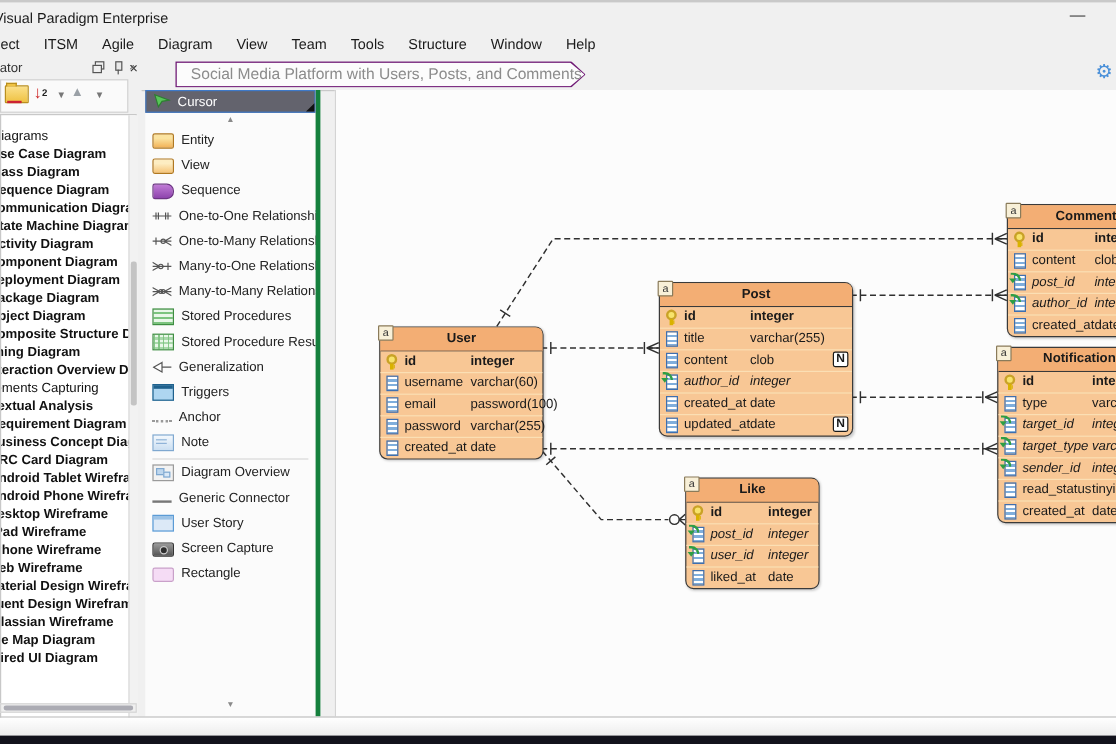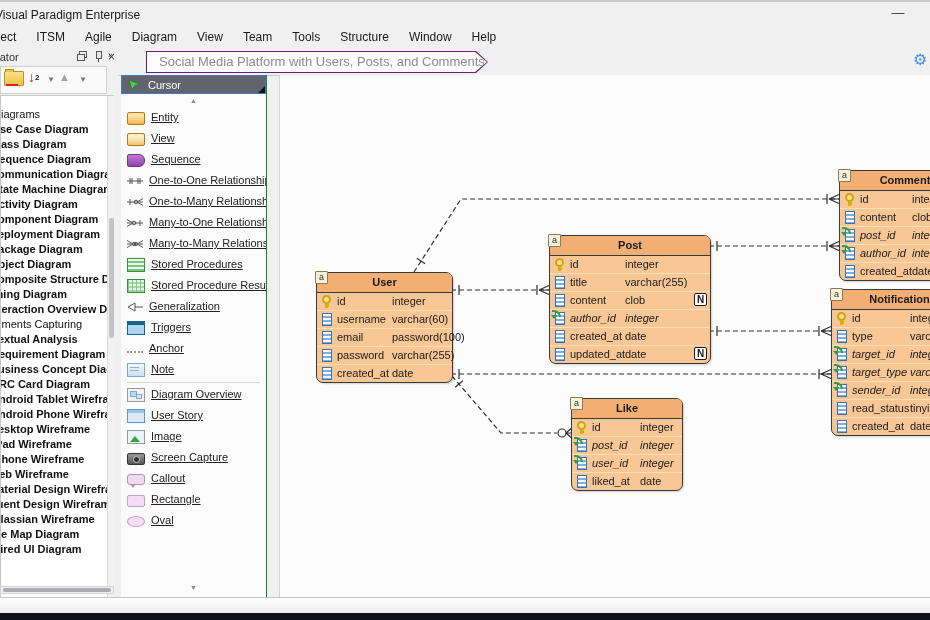--- a/index.html
+++ b/index.html
@@ -52,27 +52,27 @@
   #nav-overflow{position:absolute;left:108px;top:2px;font-size:9px;color:#555;}
   #nav-list{position:absolute;left:0;top:47px;width:114px;height:538px;background:#FFF;border:1px solid #C8C8C8;box-sizing:border-box;overflow:hidden;padding-top:11px;}
   .nitem{height:15px;line-height:15px;font-size:11px;font-weight:bold;color:#111;white-space:nowrap;}
   .nitem.plain{font-weight:normal;}
   #nav-vscroll{position:absolute;left:107px;top:48px;width:7px;height:536px;background:#F2F2F2;border-left:1px solid #DADADA;}
   #nav-vthumb{position:absolute;left:1px;top:122px;width:5px;height:120px;background:#C4C4C4;border-radius:2px;}
   #nav-hscroll{position:absolute;left:0;top:538px;width:114px;height:8px;background:#EFEFEF;border:1px solid #D5D5D5;box-sizing:border-box;}
   #nav-hthumb{position:absolute;left:2px;top:1px;width:108px;height:4px;background:#ABABB3;border-radius:2px;}
 
   
-  #toolbox{left:121px;top:75px;width:146px;height:522px;background:#FBFBFB;border-right:1px solid #15803d;box-sizing:border-box;overflow:hidden;}
+  #toolbox{left:121px;top:75px;width:146px;height:522px;background:#FBFBFB;border-right:4px solid #15803d;box-sizing:border-box;overflow:hidden;}
   #cursor-row{height:19px;background:#63636D;color:#FFF;font-size:11px;line-height:19px;position:relative;border:1px solid #3E79C8;box-sizing:border-box;}
   #cursor-row svg{vertical-align:-2px;margin:0 6px 0 6px;}
   #cursor-row::after{content:"";position:absolute;right:0;bottom:0;border-left:7px solid transparent;border-bottom:7px solid #111;}
   .scrollarrow{height:13px;text-align:center;font-size:7px;color:#8A8A8A;line-height:13px;}
   .titem{height:21px;line-height:21px;font-size:11px;color:#222;white-space:nowrap;position:relative;padding-left:6px;}
-  .titem .lbl{vertical-align:top;text-decoration:underline;}
+  .titem .lbl{vertical-align:top;}
   .tsep{height:1px;background:#D8D8D8;margin:2px 6px 1px 6px;}
   .corner::after{content:"";position:absolute;right:4px;bottom:4px;border-left:6px solid transparent;border-bottom:6px solid #555;}
   #tb-down{position:absolute;left:0;bottom:3px;width:100%;}
 
   
   .ticon{display:inline-block;width:16px;height:12px;margin-right:6px;vertical-align:middle;position:relative;}
   .ic-entity{background:linear-gradient(#FBE3A0 30%,#F2B257);border:1px solid #B07820;border-radius:2px;height:11px;}
   .ic-view{background:linear-gradient(#FDEDC2 30%,#F6C478);border:1px solid #B07820;border-radius:2px;height:11px;}
   .ic-seq{background:linear-gradient(#C07BD6,#8E44AD);border:1px solid #6C3483;border-radius:2px 6px 6px 2px;height:11px;}
   .ic-sp{border:1px solid #3E8E41;background:repeating-linear-gradient(180deg,#E9F7E9 0 2px,#7CC47F 2px 4px);height:12px;}
@@ -112,21 +112,21 @@
 
   .entity{position:absolute;background:#F8C795;border:1.5px solid #3A3A3A;border-radius:7px;font-size:11px;color:#1A1A1A;box-shadow:1px 1px 2px rgba(0,0,0,0.18);}
   .ehead{height:19px;line-height:19px;text-align:center;font-weight:bold;background:#F3AE74;border-bottom:1px solid #3A3A3A;border-radius:5px 5px 0 0;}
   .erow{position:relative;height:17px;line-height:17px;border-bottom:1px solid #FBDFB4;}
   .erow:last-child{border-bottom:none;}
   .rname{position:absolute;left:20px;white-space:nowrap;}
   .rtype{position:absolute;left:75px;white-space:nowrap;}
   .e-like .rtype{left:68px;}
   .e-comment .rtype{left:72px;}
   .e-notification .rtype{left:78px;}
-  .pkrow .rname,.pkrow .rtype{font-weight:normal;}
+  .pkrow .rname,.pkrow .rtype{font-weight:bold;}
   .fk .rname,.fk .rtype{font-style:italic;}
   .abadge{position:absolute;left:-2px;top:-2px;width:11px;height:11px;background:#F8F0D8;border:1px solid #8A7B5A;font-size:9px;line-height:11px;text-align:center;z-index:2;border-radius:1px;color:#333;}
   .nbadge{position:absolute;right:3px;top:1px;width:13px;height:13px;background:#FFF;border:1.5px solid #1A1A1A;font-weight:bold;font-size:10px;line-height:12px;text-align:center;border-radius:2px;box-sizing:border-box;}
 
   .rico{position:absolute;left:3px;top:2px;width:13px;height:13px;}
   .rico-col{left:5px;top:2px;width:8px;height:11px;background:repeating-linear-gradient(180deg,#FFFFFF 0 2px,#7FAEDC 2px 4px);border:1px solid #3E6FB0;}
   .rico-pk::before{content:"";position:absolute;left:2px;top:0;width:5px;height:5px;border:2px solid #C9A227;border-radius:50%;background:#F7E36B;}
   .rico-pk::after{content:"";position:absolute;left:5px;top:8px;width:3px;height:5px;background:#D9B200;box-shadow:2px 0 0 -1px #D9B200;}
   .rico-fk::before{content:"";position:absolute;left:-4px;top:-3px;width:7px;height:5px;border-top:2px solid #2E9E44;border-right:2px solid #2E9E44;border-radius:0 8px 0 0;}
   .rico-fk::after{content:"";position:absolute;left:-5px;top:2px;border-left:3px solid transparent;border-right:3px solid transparent;border-top:4px solid #2E9E44;}
@@ -249,26 +249,24 @@
   <div class="titem"><span class="ticon ic-sp"></span><span class="lbl">Stored Procedures</span></div>
   <div class="titem"><span class="ticon ic-sprs"></span><span class="lbl">Stored Procedure ResultSet</span></div>
   <div class="titem"><svg class="ticon" width="16" height="12" viewBox="0 0 16 12">
         <path d="M16,6 H8 M8,2 L1,6 L8,10 Z" stroke="#555" stroke-width="1" fill="#FFF"></path>
       </svg><span class="lbl">Generalization</span></div>
   <div class="titem"><span class="ticon ic-trig"></span><span class="lbl">Triggers</span></div>
   <div class="titem"><span class="ticon ic-anchor"></span><span class="lbl">Anchor</span></div>
   <div class="titem"><span class="ticon ic-note"></span><span class="lbl">Note</span></div>
   <div class="tsep"></div>
   <div class="titem"><span class="ticon ic-do"></span><span class="lbl">Diagram Overview</span></div>
+  <div class="titem"><span class="ticon ic-gc"></span><span class="lbl">Generic Connector</span></div>
   <div class="titem"><span class="ticon ic-us"></span><span class="lbl">User Story</span></div>
-  <div class="titem"><span class="ticon ic-img"></span><span class="lbl">Image</span></div>
   <div class="titem"><span class="ticon ic-cam"></span><span class="lbl">Screen Capture</span></div>
-  <div class="titem"><span class="ticon ic-call"></span><span class="lbl">Callout</span></div>
   <div class="titem"><span class="ticon ic-rect"></span><span class="lbl">Rectangle</span></div>
-  <div class="titem"><span class="ticon ic-oval"></span><span class="lbl">Oval</span></div>
   <div class="scrollarrow abs" id="tb-down">▼</div>
 </div>
 
 <div class="abs" id="canvas">
 
   <svg id="conn-svg" width="651" height="522">
 
     <path class="conn" d="M134,197 L181,124 L559,124"></path>
     <path class="mark" d="M136.8,183.3 L145.2,188.7 M547,119 V129 M549,124 L559,119.5 M549,124 L559,124 M549,124 L559,128.5"></path>
 

